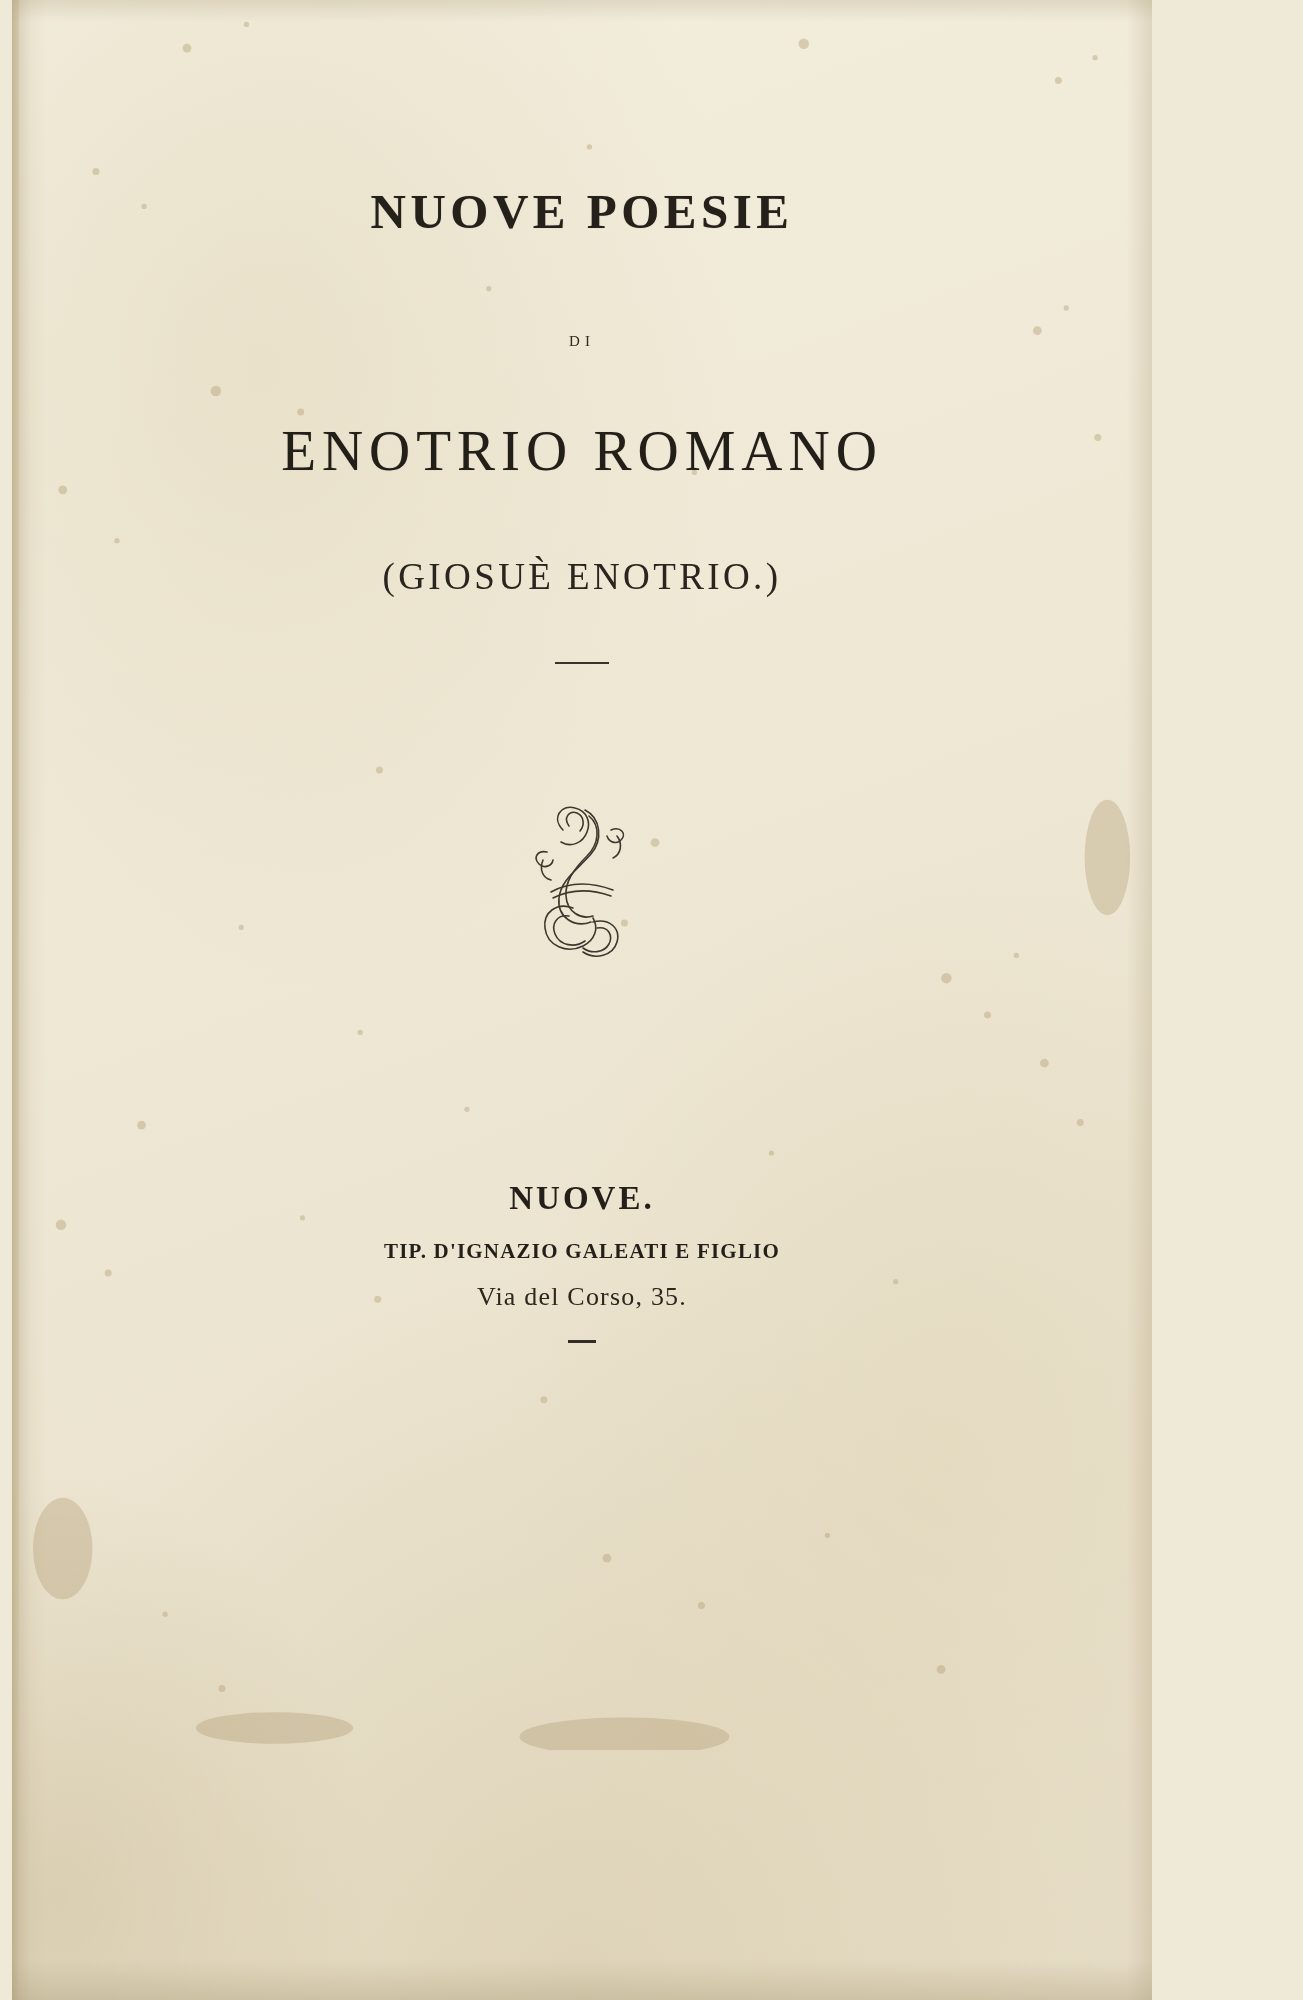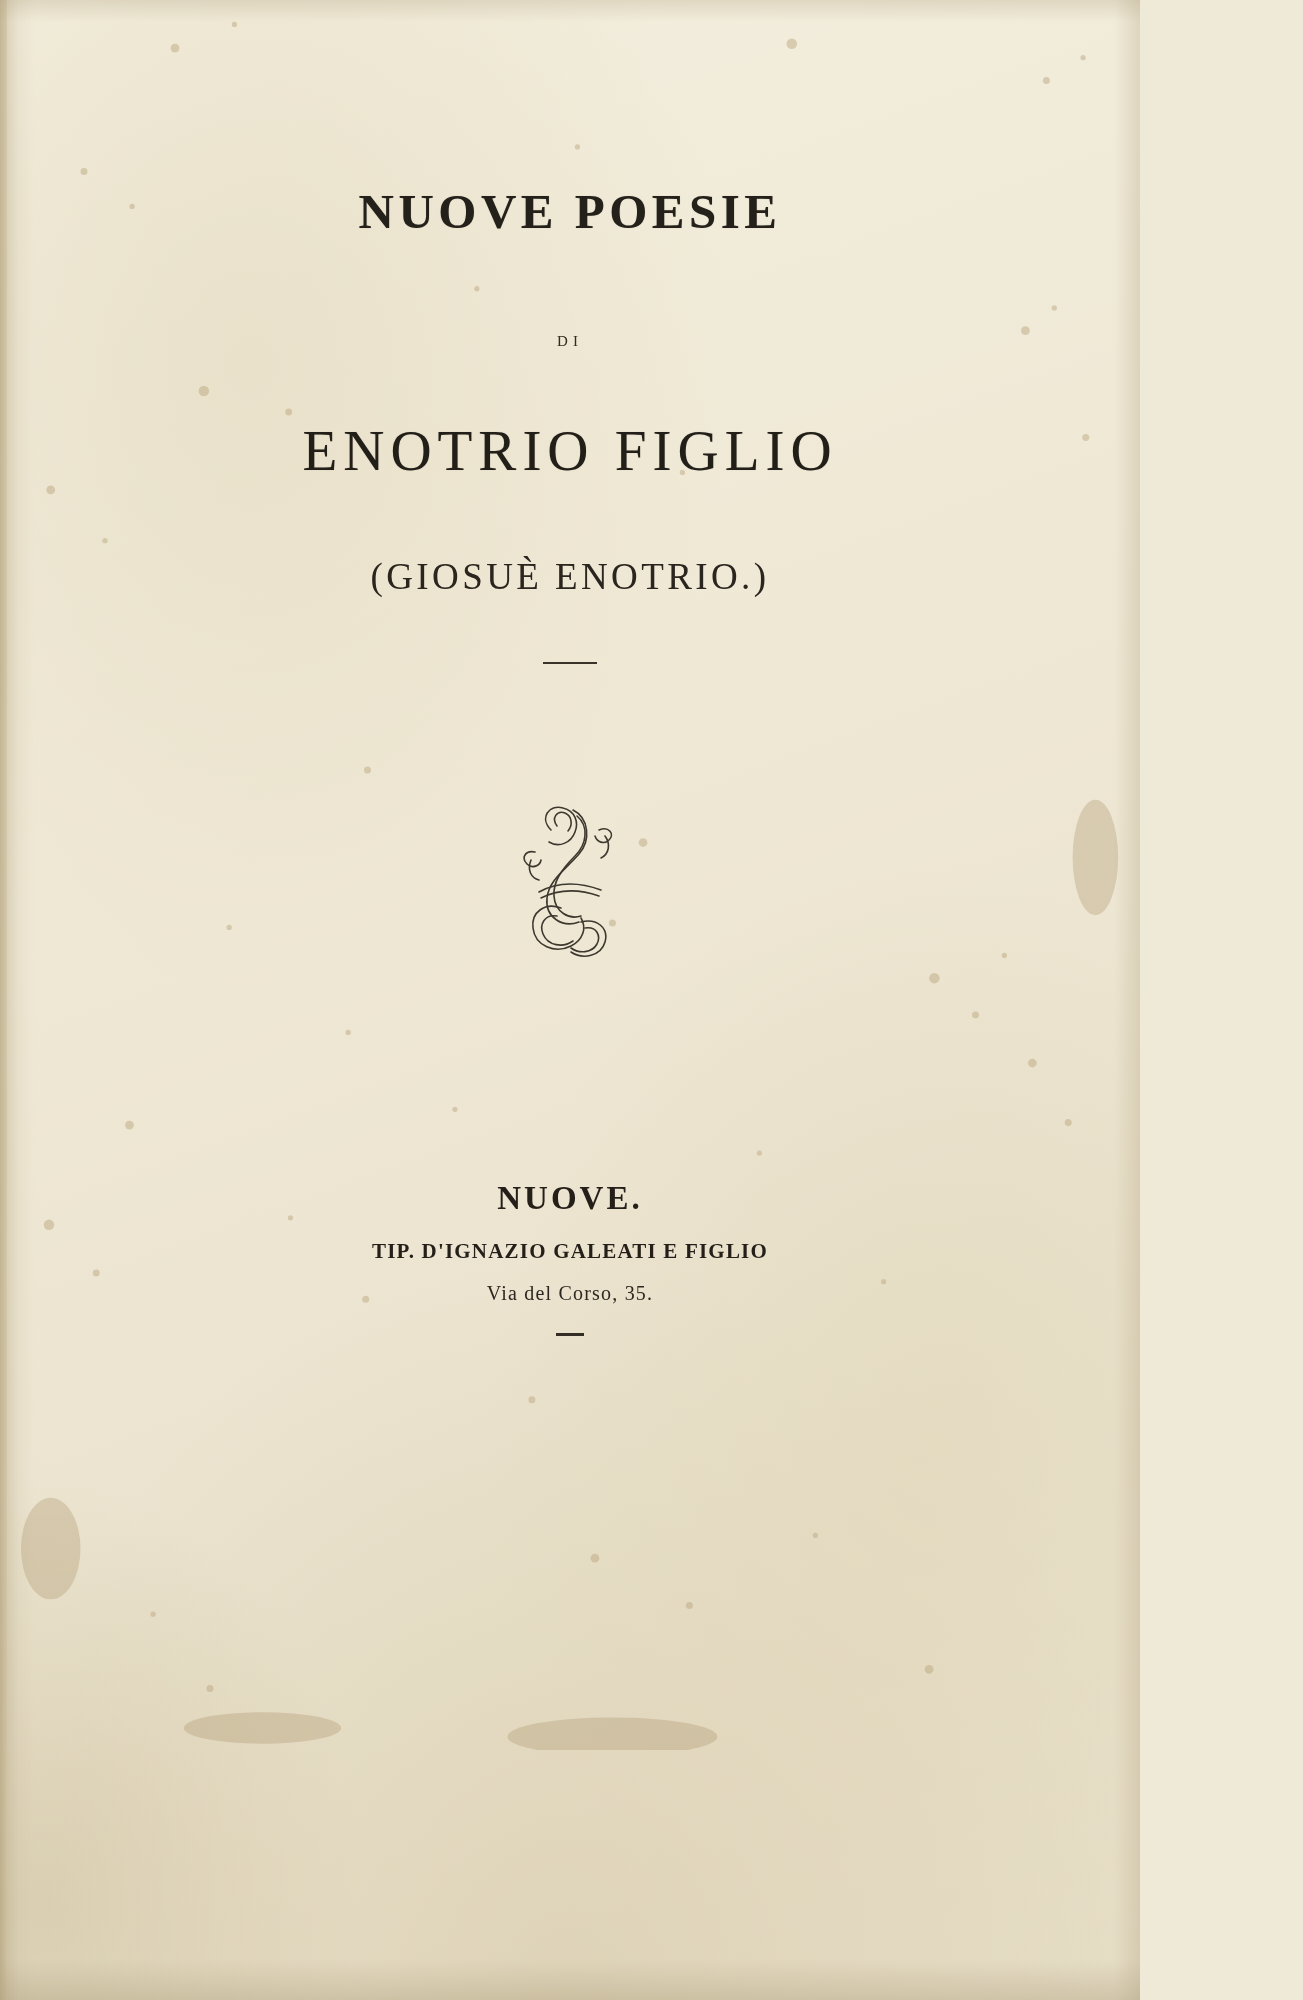--- a/index.html
+++ b/index.html
@@ -19,20 +19,21 @@
     position: relative;
     width: 1140px;
     height: 2000px;
     box-sizing: border-box;
     background:
       radial-gradient(ellipse 60% 45% at 22% 18%, rgba(226,216,188,0.55) 0%, rgba(226,216,188,0) 70%),
       radial-gradient(ellipse 55% 40% at 82% 72%, rgba(222,211,181,0.50) 0%, rgba(222,211,181,0) 72%),
       radial-gradient(ellipse 70% 50% at 50% 100%, rgba(214,202,170,0.55) 0%, rgba(214,202,170,0) 75%),
       radial-gradient(ellipse 40% 30% at 4% 95%, rgba(205,192,158,0.55) 0%, rgba(205,192,158,0) 70%),
       linear-gradient(160deg, #f3eede 0%, #efe8d5 40%, #eae2cd 75%, #e6ddc6 100%);
+    margin-left: 12px;
   }
   
   .gutter-left {
     position: absolute;
     left: 0; top: 0; bottom: 0; width: 34px;
     background: linear-gradient(90deg, rgba(168,152,118,0.40) 0%, rgba(190,176,143,0.12) 55%, rgba(190,176,143,0) 100%);
     pointer-events: none;
   }
   .edge-right {
     position: absolute;
@@ -140,21 +141,21 @@
     letter-spacing: 3px;
   }
   .printer {
     margin-top: 22px;
     font-size: 21px;
     font-weight: 700;
     letter-spacing: 1.2px;
   }
   .address {
     margin-top: 18px;
-    font-size: 20px;
+    font-size: 26px;
     letter-spacing: 1.2px;
     color: #2d2720;
   }
   .rule-tiny {
     width: 28px;
     height: 0;
     border-top: 3px solid #332d25;
     margin: 28px auto 0 auto;
   }
   .year {
@@ -236,21 +237,21 @@
       <ellipse cx="300" cy="1975" rx="90" ry="18"></ellipse>
     </g>
   </svg>
 
   <div class="content">
 
     <div class="title">NUOVE POESIE</div>
 
     <div class="di">DI</div>
 
-    <div class="author">ENOTRIO FIGLIO</div>
+    <div class="author">ENOTRIO ROMANO</div>
 
     <div class="realname">(GIOSUÈ ENOTRIO.)</div>
 
     <div class="rule-short"></div>
 
 
     <div class="ornament-wrap">
       <svg class="ornament" viewBox="0 0 130 175" xmlns="http://www.w3.org/2000/svg">
         <g fill="none" stroke="#2f2a22" stroke-width="1.6" stroke-linecap="round" stroke-linejoin="round">
 

